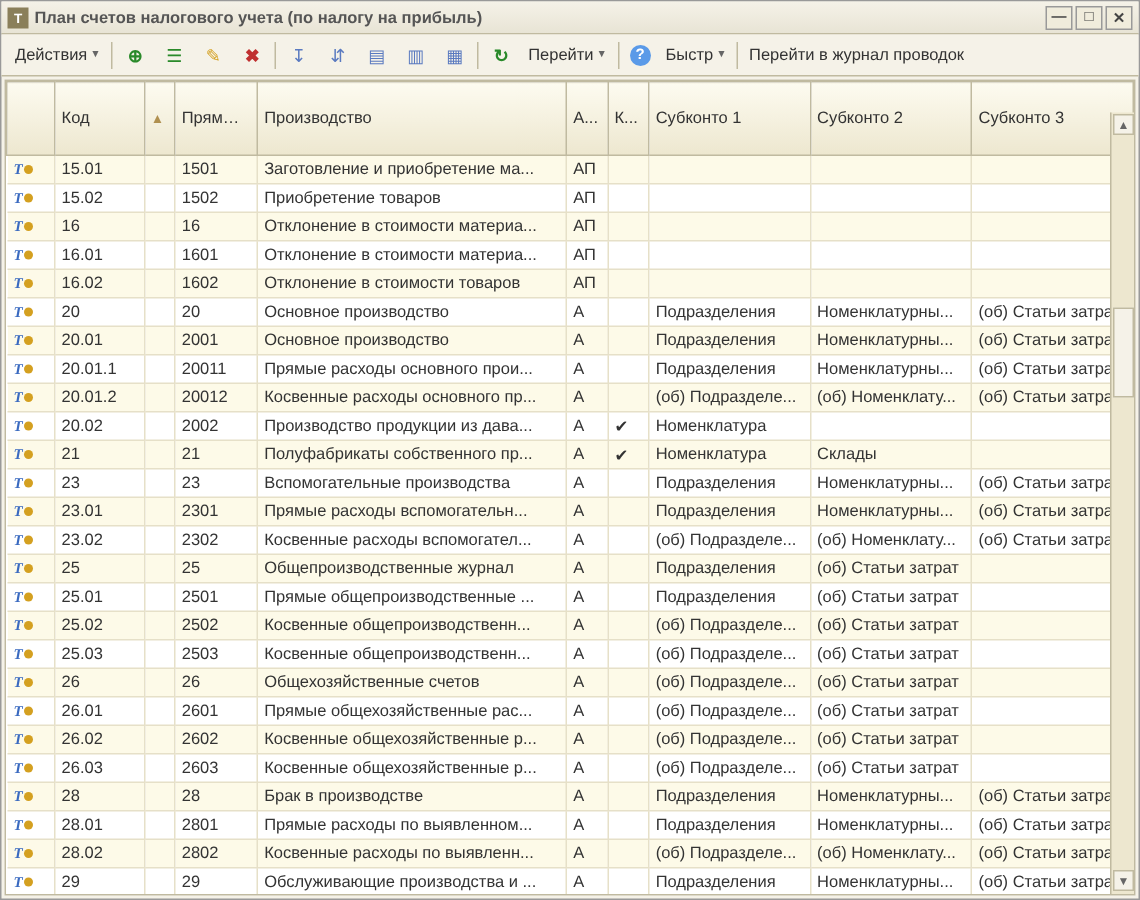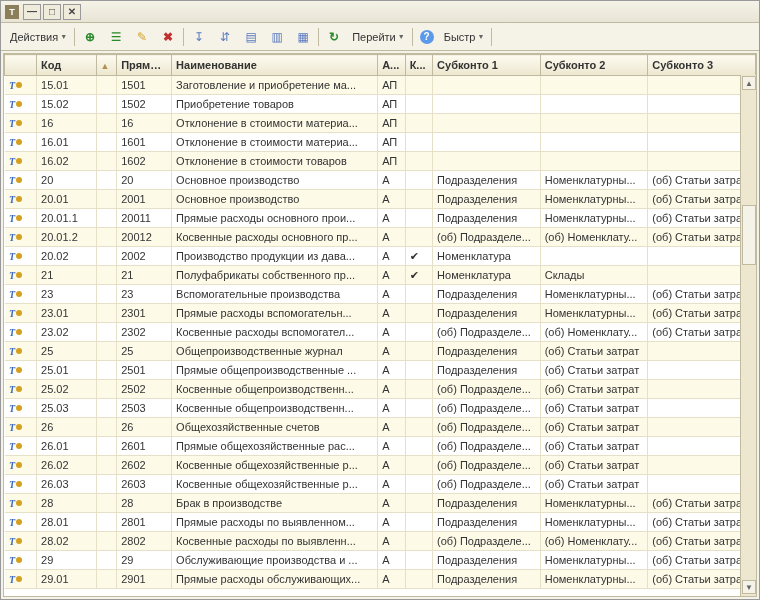--- a/index.html
+++ b/index.html
@@ -18,21 +18,21 @@
 .ico { width: 16px; height: 16px; display: inline-flex; align-items: center; justify-content: center; font-size: 12px; }
 .ico-add { color: #2a8a2a; font-weight: bold; }
 .ico-add-list { color: #2a8a2a; }
 .ico-edit { color: #d4a020; }
 .ico-del { color: #c03030; font-weight: bold; }
 .ico-misc { color: #5a7ac0; }
 .ico-refresh { color: #2a8a2a; font-weight: bold; }
 .ico-help { background: #5a9ae8; color: #fff; border-radius: 50%; width: 14px; height: 14px; font-size: 10px; font-weight: bold; }
 .grid-wrap { flex: 1; overflow: hidden; position: relative; border: 1px solid #c0baa0; margin: 2px; background: #fff; }
 .grid { width: 100%; border-collapse: collapse; table-layout: fixed; }
-.grid th { background: linear-gradient(#fdfbf0,#ede7cf); border: 1px solid #c0baa0; padding: 4px 4px; font-weight: bold; font-size: 11px; color: #333; text-align: left; height: 20px; overflow: hidden; white-space: nowrap; text-overflow: ellipsis; }
+.grid th { background: linear-gradient(#fdfbf0,#ede7cf); border: 1px solid #c0baa0; padding: 18px 4px; font-weight: normal; font-size: 11px; color: #333; text-align: left; height: 20px; overflow: hidden; white-space: nowrap; text-overflow: ellipsis; }
 .grid td { border-right: 1px solid #e6e0c8; border-bottom: 1px solid #e6e0c8; padding: 2px 4px; font-size: 11px; color: #333; height: 18px; overflow: hidden; white-space: nowrap; text-overflow: ellipsis; }
 .grid tr.alt td { background: #fdfae8; }
 .row-icon { width: 14px; height: 14px; display: inline-flex; align-items: center; justify-content: center; font-size: 10px; }
 .t-ico { color: #3a6ac0; font-weight: bold; font-family: "Times New Roman", serif; font-style: italic; }
 .o-dot { width: 6px; height: 6px; background: #d4a020; border-radius: 50%; display: inline-block; margin-left: 1px; }
 .chk { color: #333; font-size: 11px; }
 .col-icon { width: 28px; }
 .col-code { width: 52px; }
 .col-sort { width: 18px; }
 .col-fast { width: 48px; }
@@ -44,20 +44,21 @@
 .sb-btn { width: 14px; height: 14px; margin: 1px; background: #f5f2e8; border: 1px solid #c0baa0; display: flex; align-items: center; justify-content: center; font-size: 8px; color: #666; cursor: pointer; }
 .sb-thumb { position: absolute; left: 1px; width: 14px; top: 130px; height: 60px; background: #f5f2e8; border: 1px solid #c0baa0; cursor: pointer; }
 .sort-icon { color: #b09050; font-size: 9px; }
 </style>
 </head>
 <body>
 
 <div class="window">
   <div class="titlebar">
     <span class="title-icon">T</span>
+    <span class="title-text">План счетов налогового учета (по налогу на прибыль)</span>
     <div class="win-btns">
       <div class="win-btn">—</div>
       <div class="win-btn">□</div>
       <div class="win-btn">✕</div>
     </div>
   </div>
 
   <div class="toolbar">
     <div class="tb-btn">
         <span class="tb-text">Действия</span>
@@ -102,31 +103,34 @@
       </div>
     <div class="tb-sep"></div>
     <div class="tb-btn">
         <span class="ico ico-help">?</span>
       </div>
     <div class="tb-btn">
         <span class="tb-text">Быстр</span>
         <span class="dd-arrow">▼</span>
       </div>
     <div class="tb-sep"></div>
+    <div class="tb-btn">
+        <span class="tb-text">Перейти в журнал проводок</span>
+      </div>
   </div>
 
   <div class="grid-wrap">
     <table class="grid">
       <thead>
         <tr>
           <th class="col-icon"></th>
           <th class="col-code">Код</th>
           <th class="col-sort"><span class="sort-icon">▲</span></th>
           <th class="col-fast">Прямые...</th>
-          <th class="col-name">Наименование</th>
+          <th class="col-name">Производство</th>
           <th class="col-a">А...</th>
           <th class="col-k">К...</th>
           <th class="col-sub">Субконто 1</th>
           <th class="col-sub">Субконто 2</th>
           <th class="col-sub">Субконто 3</th>
         </tr>
       </thead>
       <tbody id="tbody">
           <tr class="alt">
             <td><span class="row-icon">

